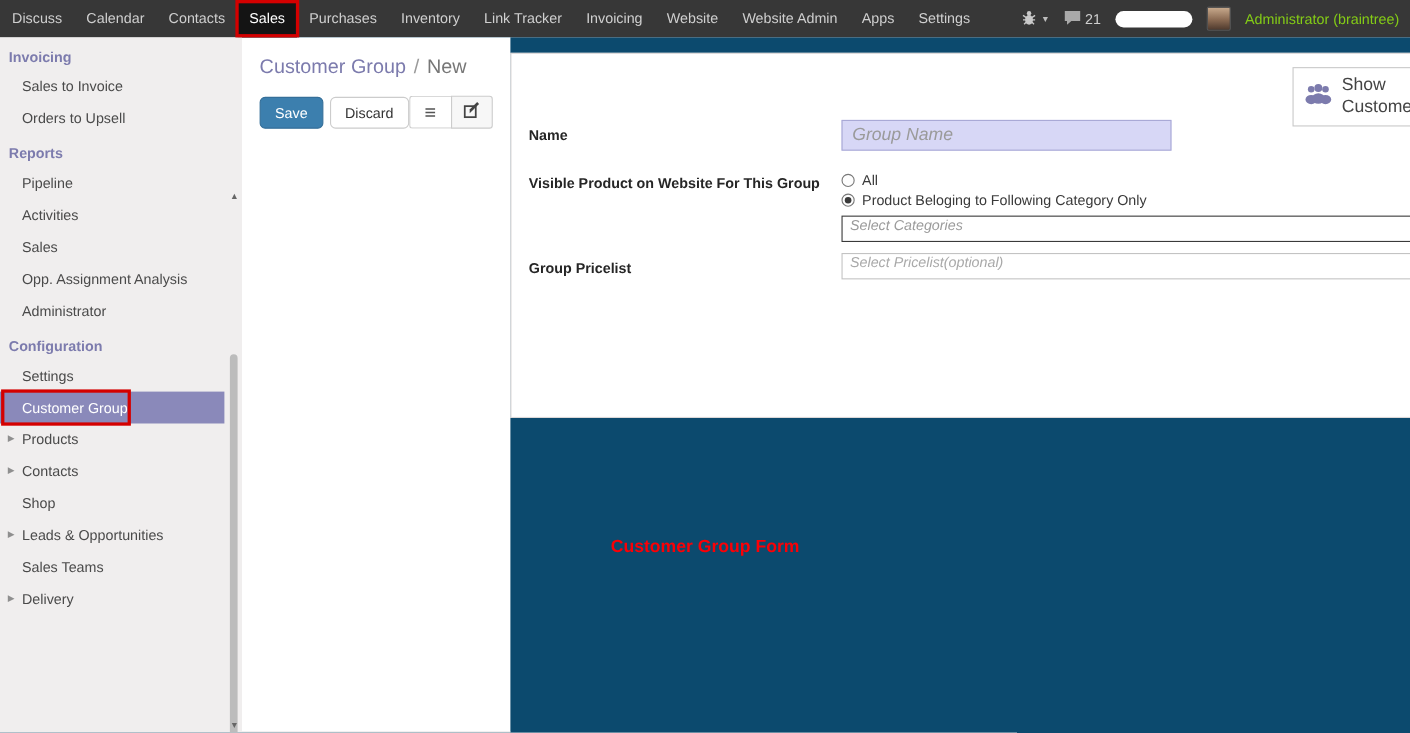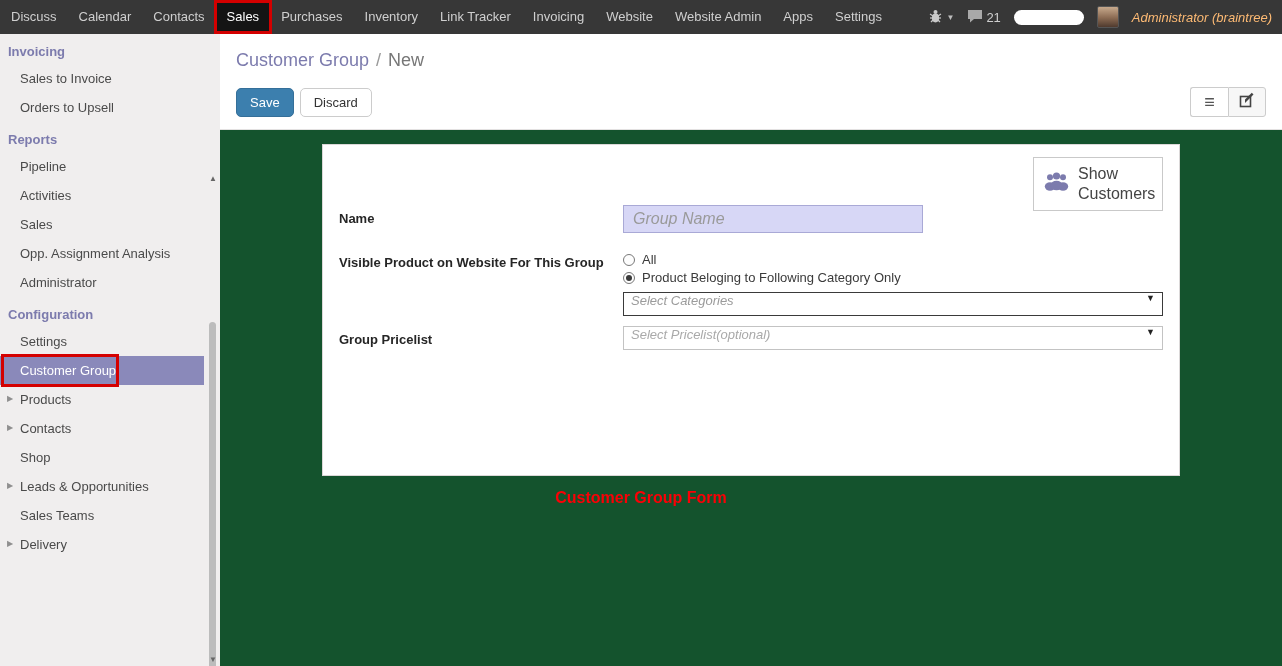--- a/index.html
+++ b/index.html
@@ -12,21 +12,21 @@
   .menu-item { padding:0 11px; line-height:34px; cursor:pointer; white-space:nowrap; }
   .menu-item.active { background:#141414; color:#fff; position:relative; }
   .annot { position:absolute; border:3px solid #d40000; pointer-events:none; z-index:5; }
   .menu-item .annot { left:-2px; right:-2px; top:0; bottom:0; }
   .topbar-right { margin-left:auto; display:flex; align-items:center; gap:13px; padding-right:10px; }
   .tb-ico { display:flex; align-items:center; gap:3px; cursor:pointer; }
   .tb-caret { font-size:8px; color:#bdbdbd; }
   .msg-count { color:#cfcfcf; }
   .pill { width:70px; height:15px; background:#fff; border-radius:8px; }
   .avatar { width:22px; height:22px; border-radius:2px; background:linear-gradient(180deg,#c7a98c 0%,#8a6a52 55%,#4f3a2e 100%); border:1px solid #555; }
-  .username { color:#fdba74; white-space:nowrap;font-style:italic; }
+  .username { color:#84cc16; white-space:nowrap; }
 
   
   .shell { display:flex; height:632px; }
 
   
   .sidebar { width:220px; background:#f0eeee; position:relative; flex:none; }
   .logo { text-align:center; padding:34px 0 18px; font-size:48px; font-weight:bold; letter-spacing:-3px; color:#929292; line-height:1; }
   .logo .first { color:#a24689; }
   .section-title { color:#7c7bad; font-weight:bold; font-size:13px; padding:10px 8px 5px; }
   .sidebar-item { font-size:13px; color:#4a4a4a; padding:7px 0 7px 20px; width:204px; position:relative; cursor:pointer; }
@@ -35,21 +35,21 @@
   .sidebar-item .annot { left:1px; top:-2px; bottom:-2px; width:118px; }
 
   
   .sb { position:absolute; right:1px; top:140px; bottom:0; width:12px; }
   .sb-arrow { position:absolute; left:0; width:12px; text-align:center; font-size:8px; color:#666; }
   .sb-up { top:0; }
   .sb-down { bottom:2px; }
   .sb-thumb { position:absolute; top:148px; left:2px; width:7px; height:352px; background:#bcbcbc; border-radius:4px; }
 
   
-  .main { flex:1; display:flex; flex-direction:column; background:#14532d; min-width:0; }
+  .main { flex:1; display:flex; background:#0c4a6e; min-width:0; }
   .control-panel { background:#fff; padding:10px 16px 12px; border-bottom:1px solid #e3e1e1; }
   .breadcrumb { font-size:18px; margin:6px 0 16px; }
   .bc-parent { color:#7c7bad; cursor:pointer; }
   .bc-sep { color:#999; margin:0 7px; }
   .bc-current { color:#777; }
   .btn-row { display:flex; align-items:center; }
   .btn { font-size:13px; padding:6px 13px; border-radius:5px; cursor:pointer; border:1px solid transparent; font-family:inherit; }
   .btn-primary { background:#3c7fae; border-color:#356f99; color:#fff; }
   .btn-default { background:#fff; border-color:#ccc; color:#333; margin-left:6px; }
   .view-switch { margin-left:auto; display:flex; }

